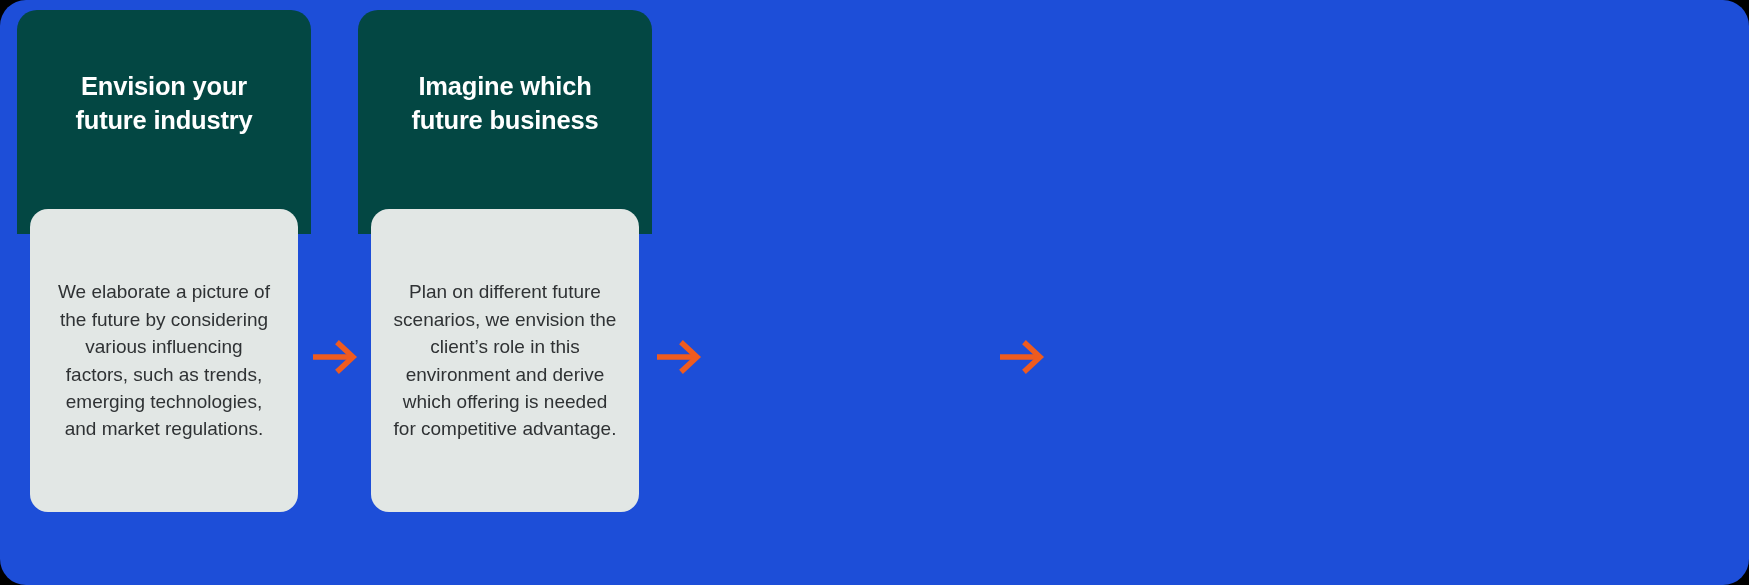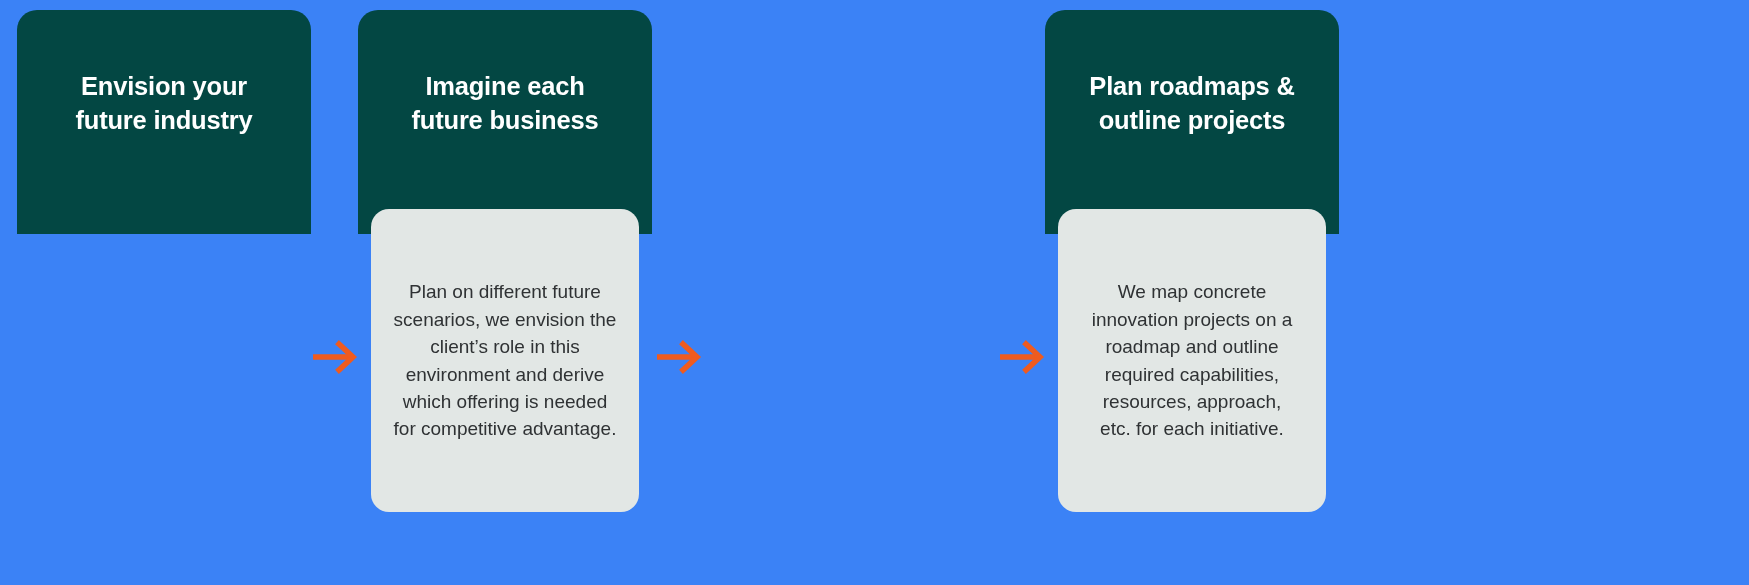--- a/index.html
+++ b/index.html
@@ -12,21 +12,22 @@
     height: 585px;
     overflow: hidden;
     font-family: "Liberation Sans", sans-serif;
     -webkit-font-smoothing: antialiased;
   }
 
   #stage {
     position: relative;
     width: 1749px;
     height: 585px;
-    background: #3b82f6;
+    background: #1d4ed8;
+    border-radius: 26px;
   }
 
   
   .step-card {
     position: absolute;
     top: 10px;
     width: 294px;
     height: 502px;
   }
 
@@ -97,32 +98,40 @@
 </head>
 <body>
 
 <div id="stage">
 
   <div class="step-card card-0">
     <div class="card-header">
       <div class="card-title">Envision your
 future industry</div>
     </div>
+    <div class="card-body">
+      <div class="card-desc">We elaborate a picture of
+the future by considering
+various influencing
+factors, such as trends,
+emerging technologies,
+and market regulations.</div>
+    </div>
   </div>
 
   <div class="flow-arrow arrow-0">
     <svg width="48" height="36" viewBox="0 0 48 36" aria-hidden="true">
       <line x1="2" y1="18" x2="41" y2="18" stroke="#EF5B1F" stroke-width="5.5"></line>
       <polyline points="28,5 42,18 28,31" fill="none" stroke="#EF5B1F" stroke-width="5.5" stroke-linecap="square" stroke-linejoin="miter"></polyline>
     </svg>
   </div>
 
   <div class="step-card card-1">
     <div class="card-header">
-      <div class="card-title">Imagine each
+      <div class="card-title">Imagine which
 future business</div>
     </div>
     <div class="card-body">
       <div class="card-desc">Plan on different future
 scenarios, we envision the
 client’s role in this
 environment and derive
 which offering is needed
 for competitive advantage.</div>
     </div>
@@ -139,27 +148,15 @@
   </div>
 
   <div class="flow-arrow arrow-2">
     <svg width="48" height="36" viewBox="0 0 48 36" aria-hidden="true">
       <line x1="2" y1="18" x2="41" y2="18" stroke="#EF5B1F" stroke-width="5.5"></line>
       <polyline points="28,5 42,18 28,31" fill="none" stroke="#EF5B1F" stroke-width="5.5" stroke-linecap="square" stroke-linejoin="miter"></polyline>
     </svg>
   </div>
 
   <div class="step-card card-3">
-    <div class="card-header">
-      <div class="card-title">Plan roadmaps &amp;
-outline projects</div>
-    </div>
-    <div class="card-body">
-      <div class="card-desc">We map concrete
-innovation projects on a
-roadmap and outline
-required capabilities,
-resources, approach,
-etc. for each initiative.</div>
-    </div>
   </div>
 
 </div>
 
 </body></html>

